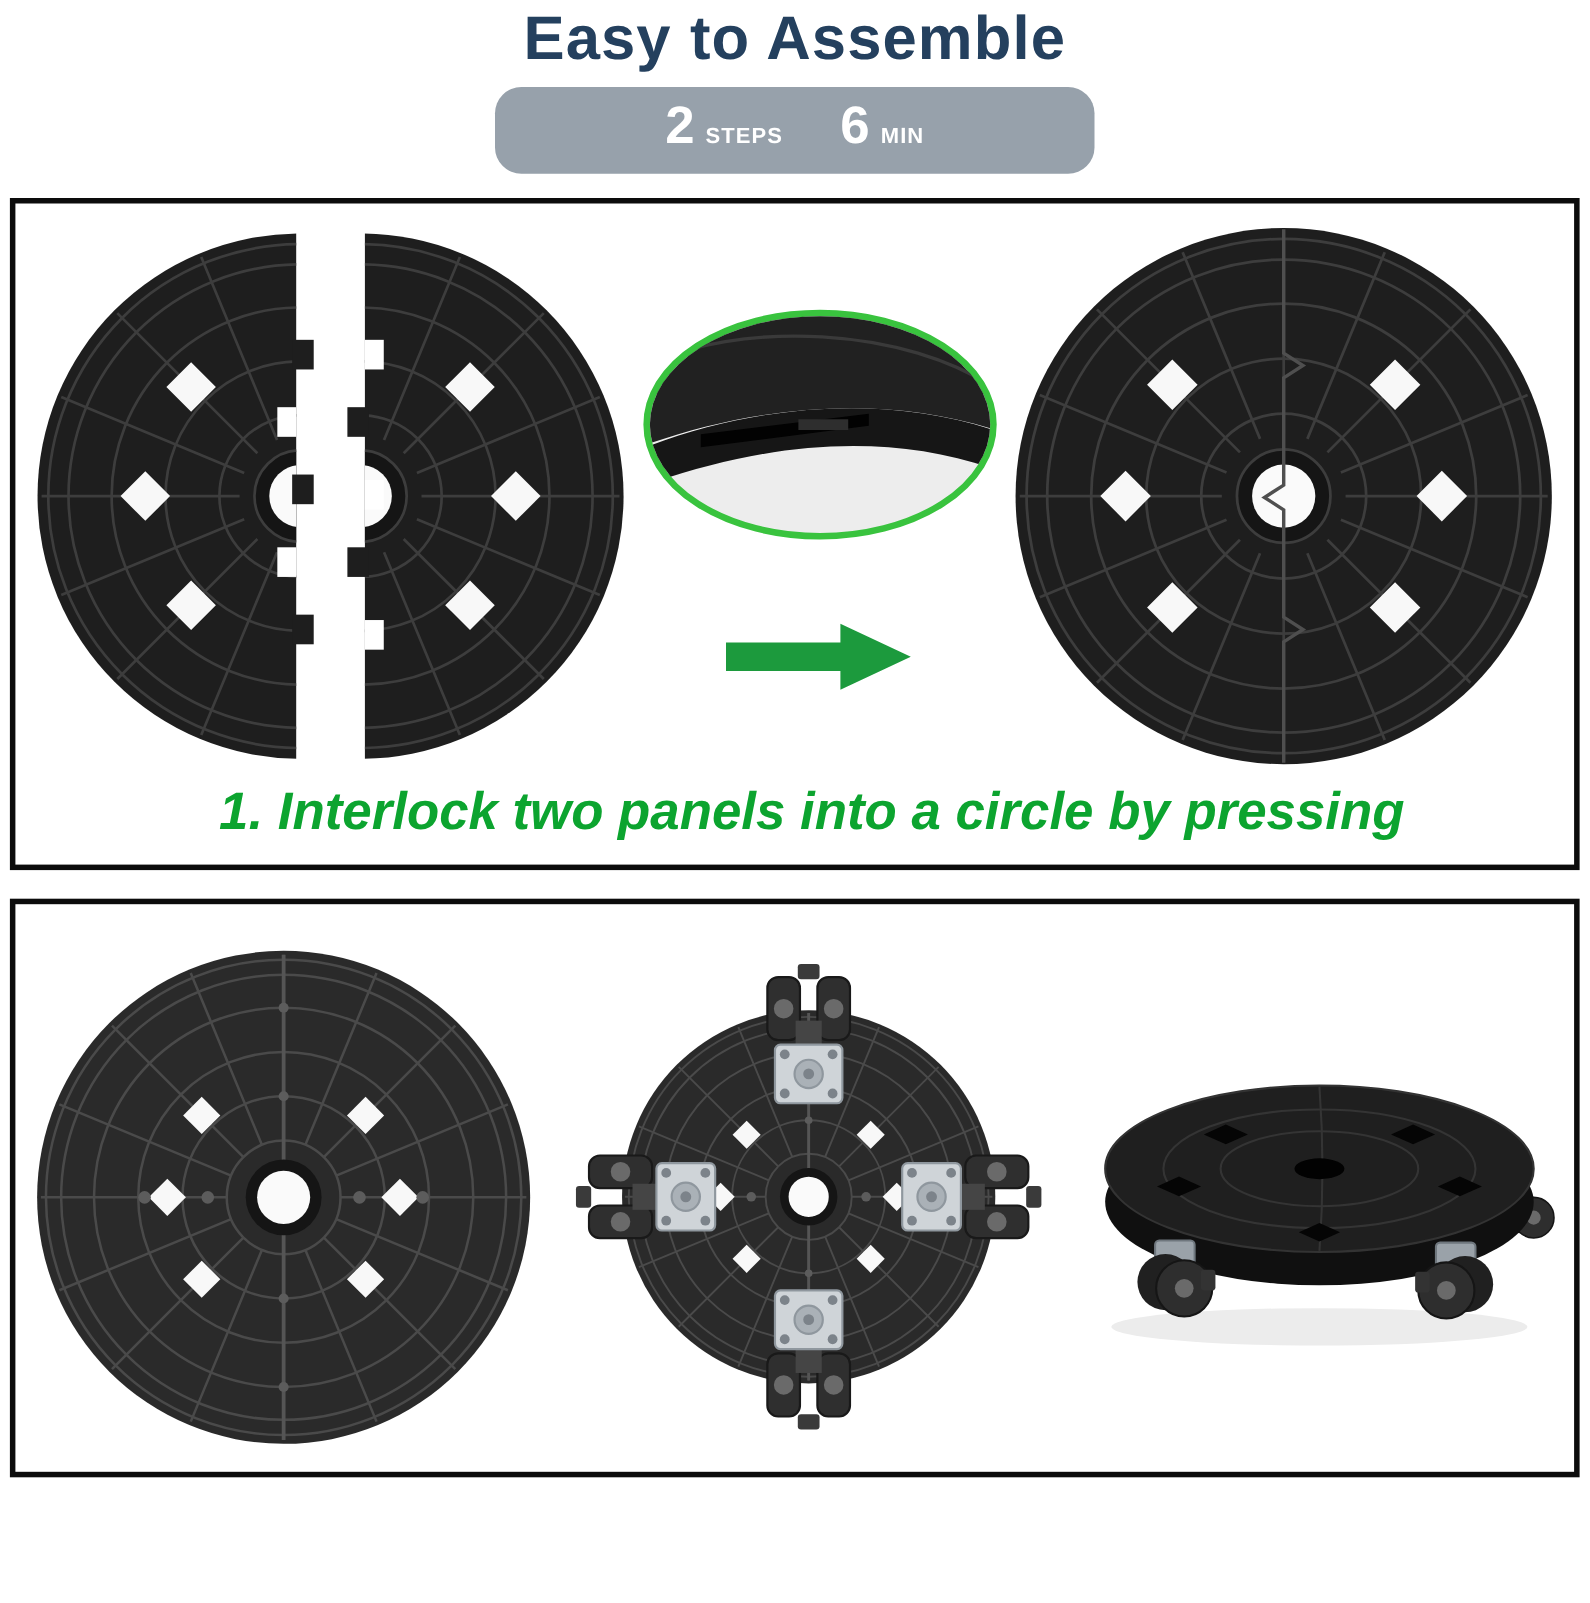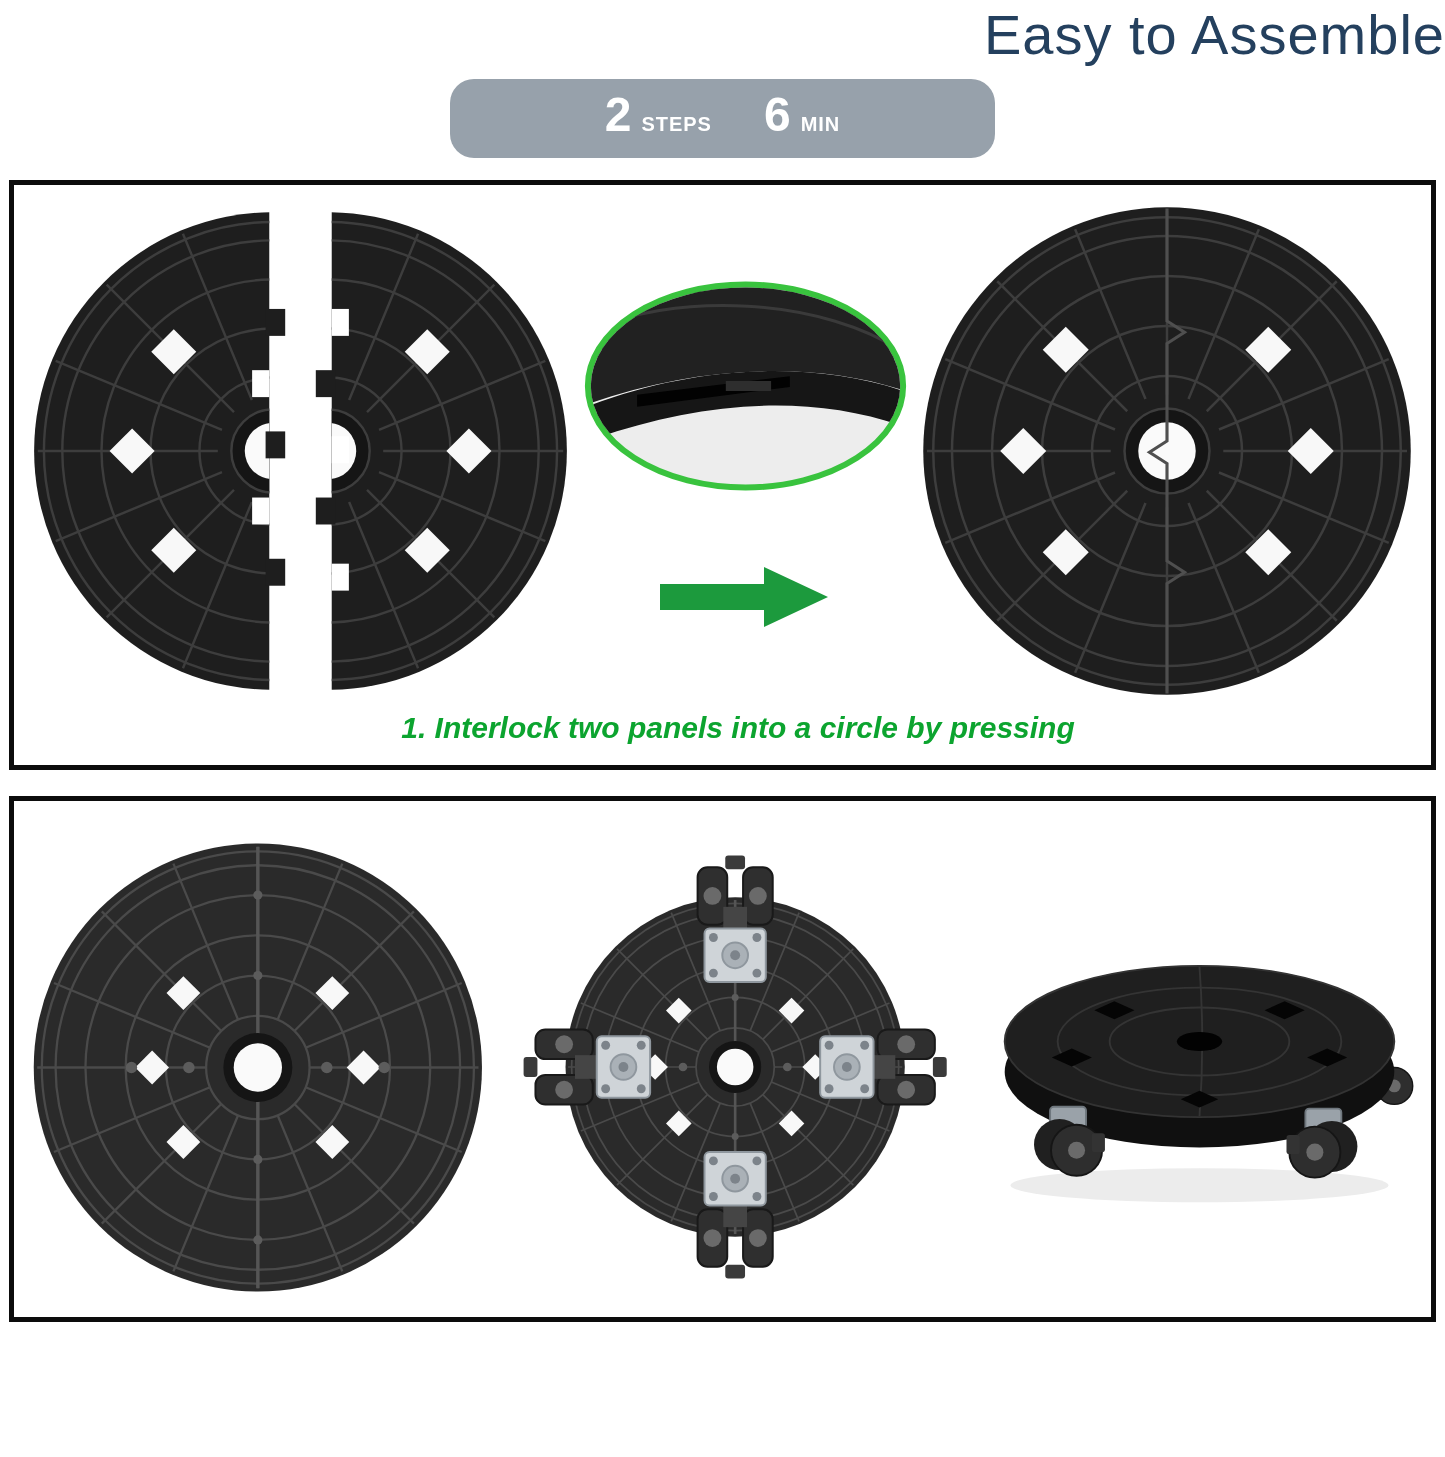--- a/index.html
+++ b/index.html
@@ -1,29 +1,29 @@
 <!DOCTYPE html>
 <html><head>
 <meta charset="utf-8">
 <style>
   html,body { margin:0; padding:0; background:#fff; }
   body { font-family:"Liberation Sans", sans-serif; }
   .page { width:1445px; height:1457px; background:#fff; position:relative; overflow:hidden; }
 
-  .title { text-align:right; font-size:56px; font-weight:400; color:#24405e; margin:2px 0 12px; letter-spacing:1px; }
+  .title { text-align:center; font-size:56px; font-weight:700; color:#24405e; margin:2px 0 12px; letter-spacing:1px; }
 
   .badge { width:545px; margin:0 auto 22px; background:#97a1ab; border-radius:24px;
            display:flex; justify-content:center; align-items:baseline; padding:8px 0 16px; }
   .badge .num { color:#fff; font-size:48px; font-weight:800; }
   .badge .lbl { color:#fff; font-size:20px; font-weight:800; letter-spacing:1px; margin-left:10px; }
   .badge .sep { width:52px; }
 
   .panel { border:5px solid #0c0c0c; margin:0 9px 26px; background:#fff; }
   .figs  { display:flex; align-items:center; justify-content:space-between; padding:16px 14px 0; }
-  .caption { text-align:center; color:#0ca42f; font-size:30px; font-weight:800; font-style:italic; margin:10px 0 20px;padding-left:31px; }
+  .caption { text-align:center; color:#0ca42f; font-size:48px; font-weight:800; font-style:italic; margin:10px 0 20px;padding-left:31px; }
 
   .midcol { display:flex; flex-direction:column; align-items:center; gap:66px; }
 
   svg.fig { display:block; }
 </style>
 </head>
 <body>
 
 <svg width="0" height="0" style="position:absolute" aria-hidden="true">
   <defs>

